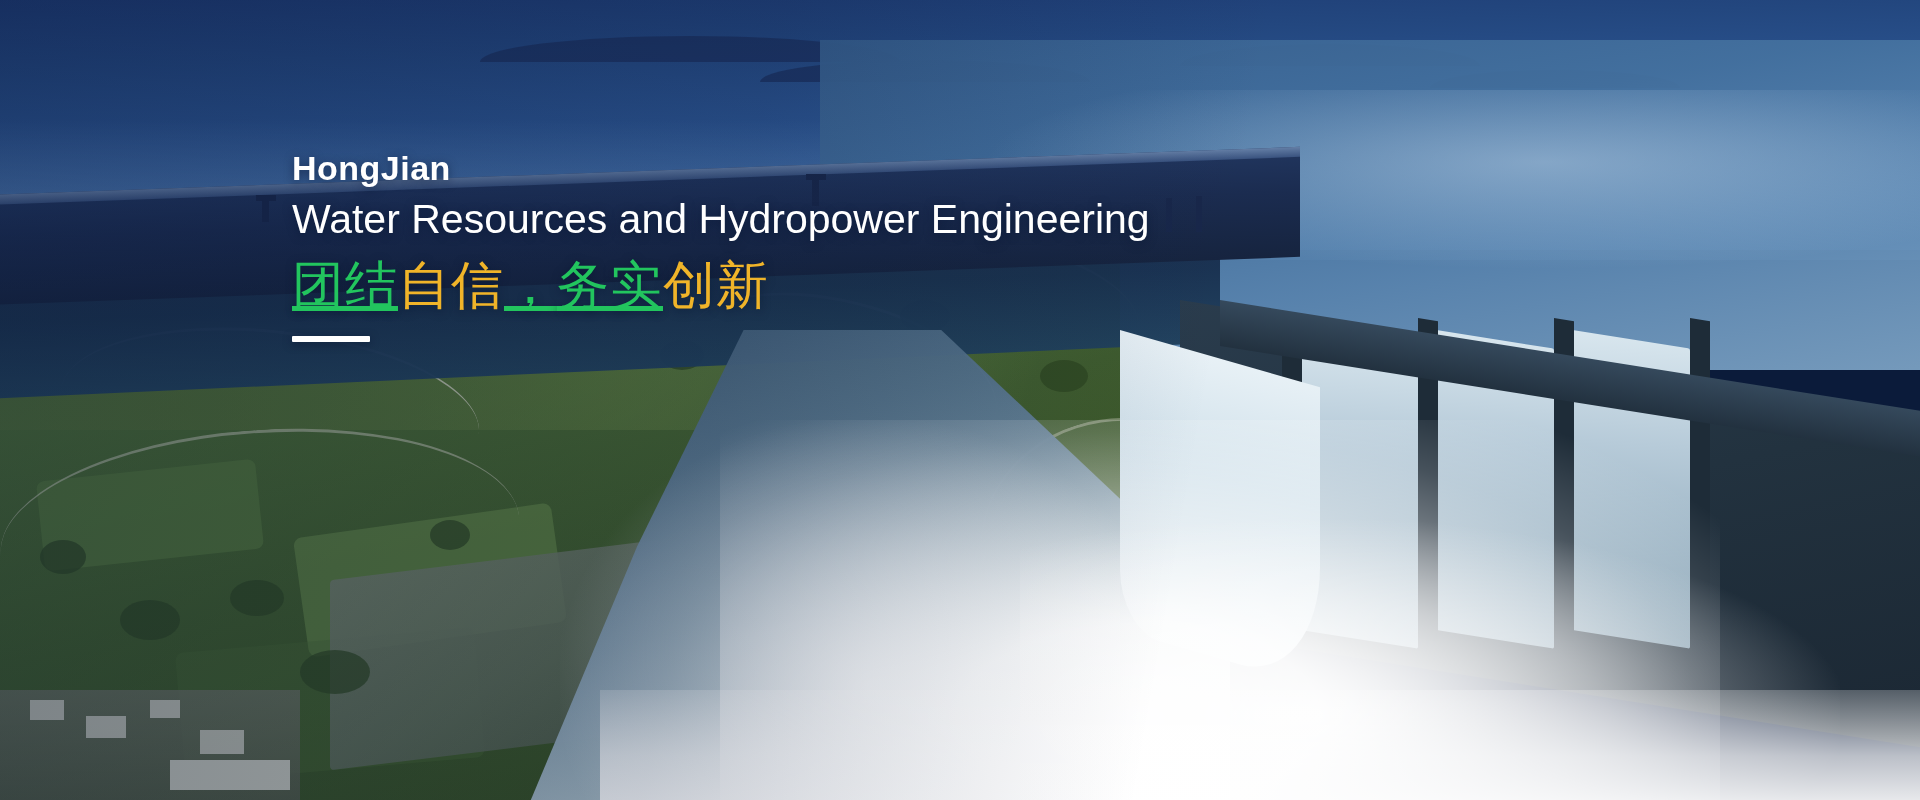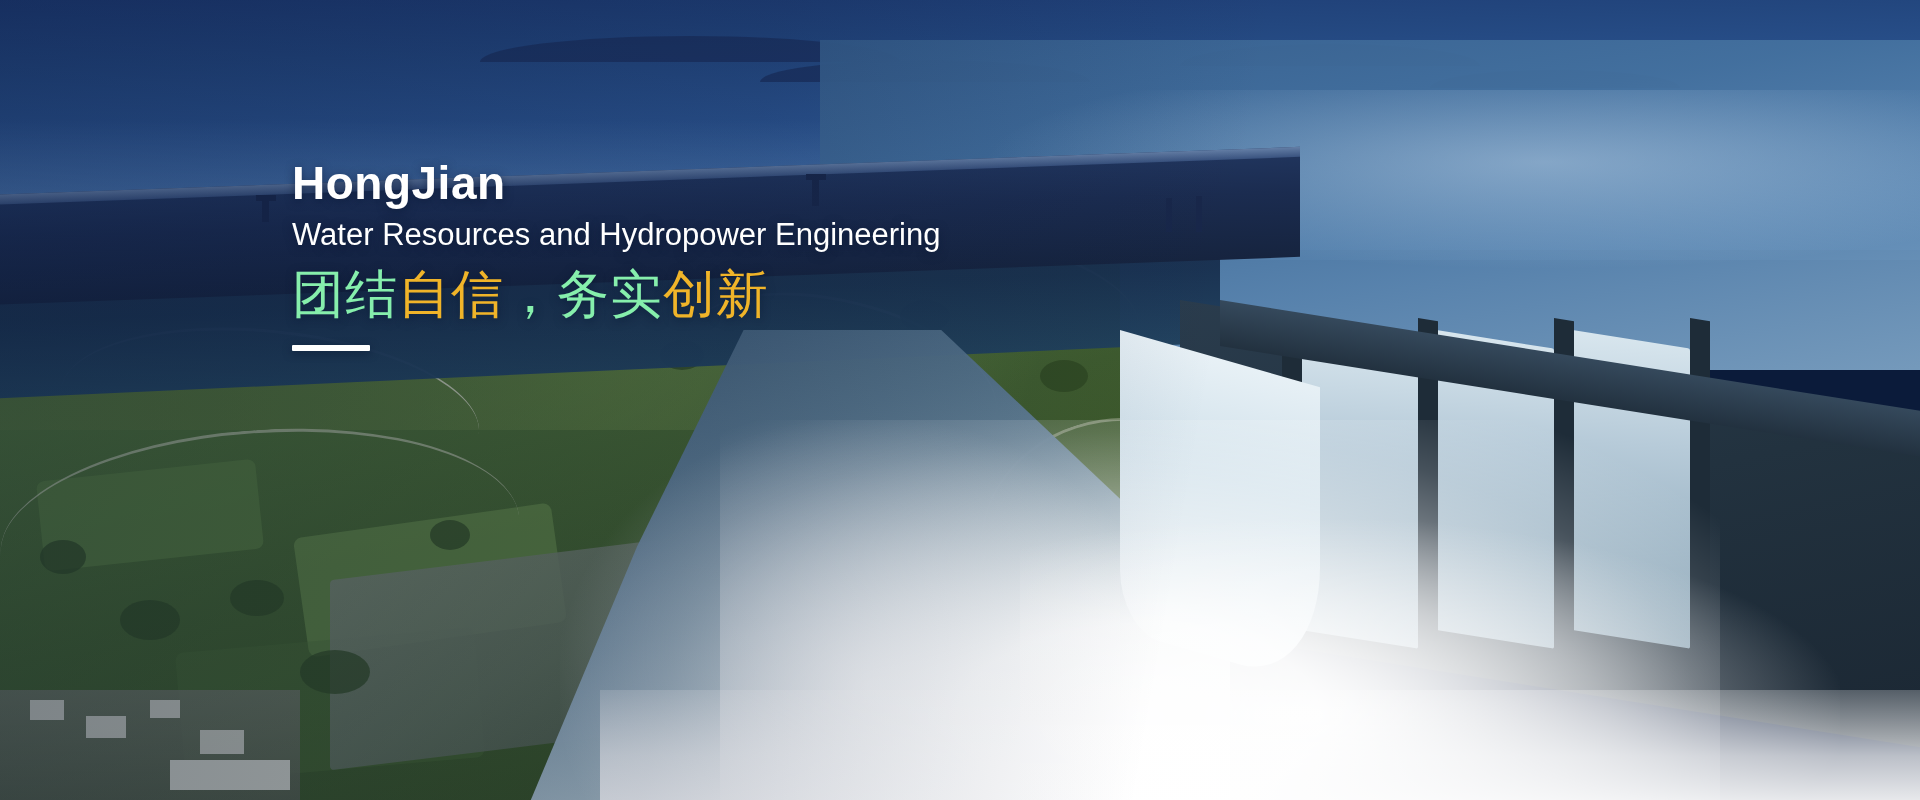--- a/index.html
+++ b/index.html
@@ -176,33 +176,33 @@
     position:absolute;inset:0;
     background:linear-gradient(100deg,rgba(10,25,60,.34) 0%,rgba(10,25,60,.20) 38%,rgba(10,25,60,0) 62%);
   }
 
   
   .copy{
     position:absolute;left:292px;top:142px;width:1000px;
     text-shadow:0 2px 10px rgba(5,18,45,.55);
   }
   .brand{
-    font-size:46px;font-weight:bold;color:#ffffff;letter-spacing:.5px;
-    line-height:1.1;margin:16px 0 8px 0;
+    font-size:34px;font-weight:bold;color:#ffffff;letter-spacing:.5px;
+    line-height:1.1;margin:8px 0 8px 0;
   }
   .tagline-en{
-    font-size:31px;font-weight:400;color:#ffffff;letter-spacing:0px;
+    font-size:41px;font-weight:400;color:#ffffff;letter-spacing:0px;
     line-height:1.18;margin:0 0 6px 0;white-space:nowrap;
   }
   .slogan{
     font-size:52px;font-weight:400;line-height:1.38;color:#ffffff;
     letter-spacing:1px;margin:0;white-space:nowrap;
   }
   .slogan .gold{color:#f0b429;}
-  .slogan .white{color:#86efac;}
+  .slogan .white{color:#22c55e;text-decoration:underline;}
   .rule{
     margin-top:14px;width:78px;height:6px;background:#ffffff;border-radius:1px;
     box-shadow:0 2px 8px rgba(5,18,45,.5);
   }
 </style>
 </head>
 <body>
 
 <div class="banner">
 

